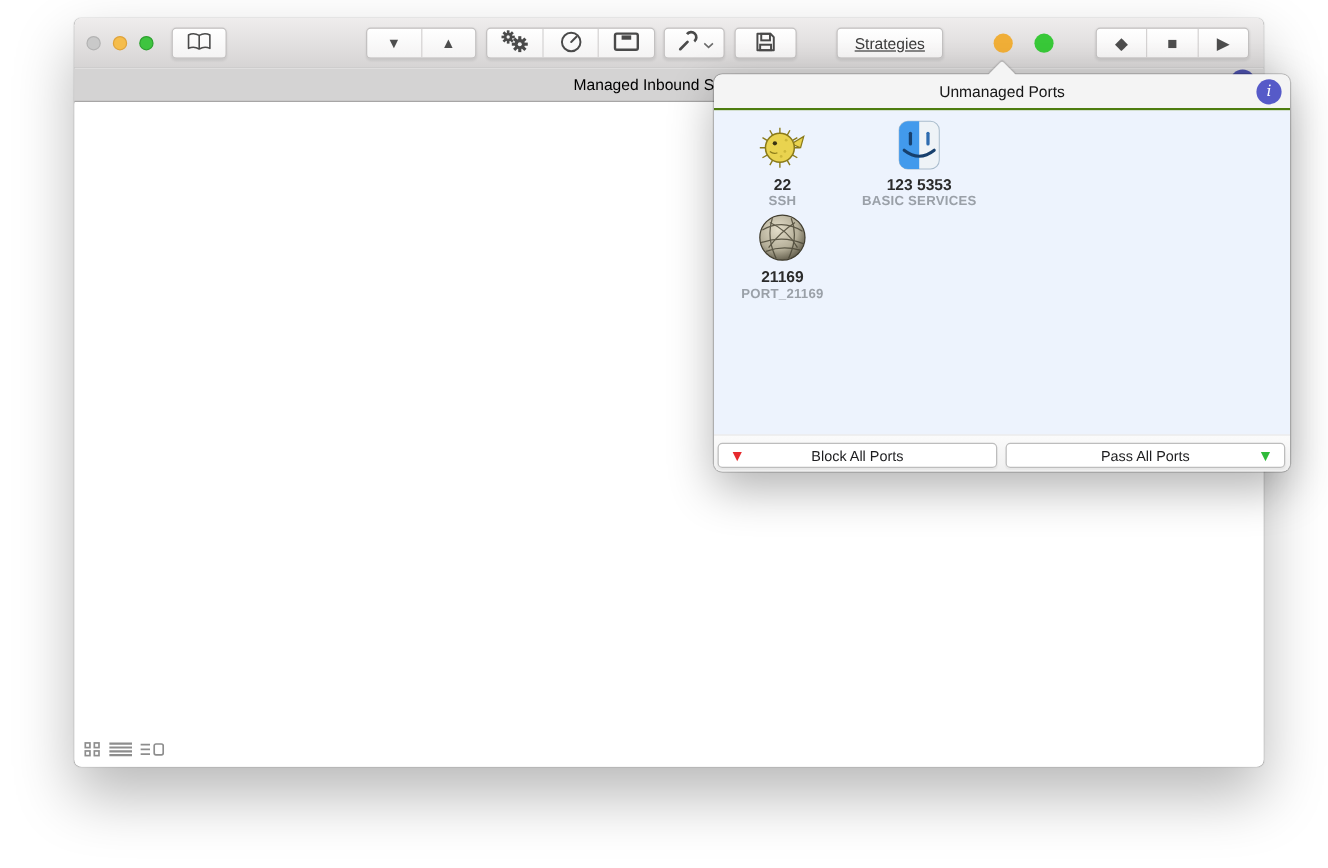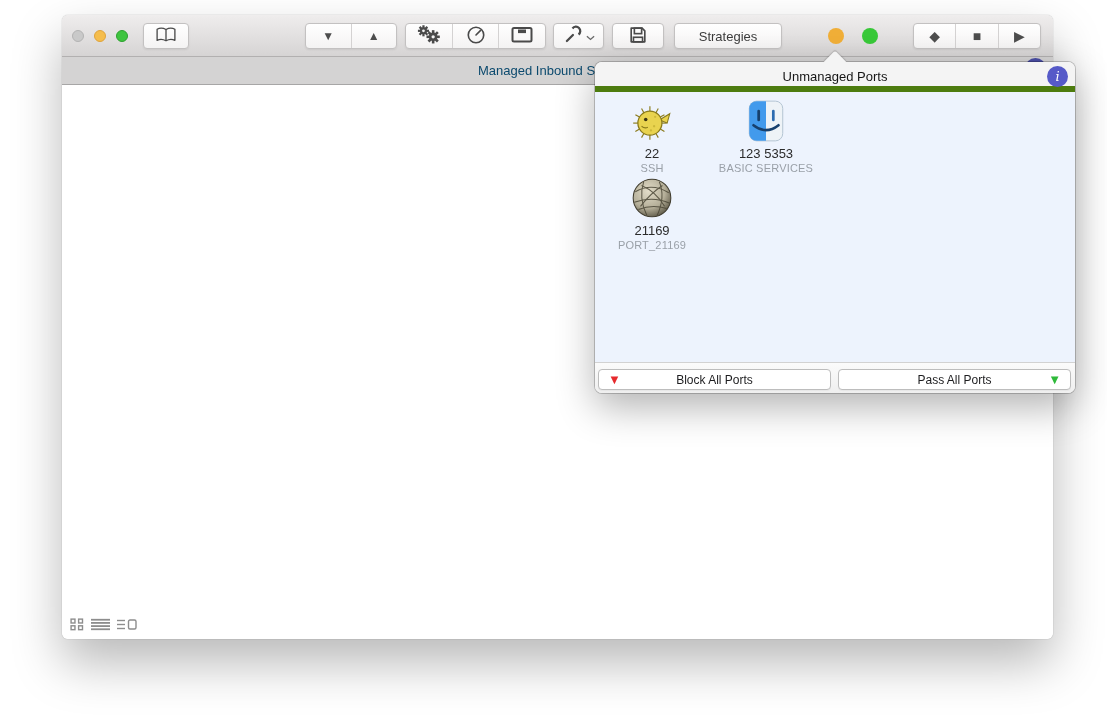--- a/index.html
+++ b/index.html
@@ -57,21 +57,21 @@
   .status-dot.yellow { left:766px; background:var(--status-yellow); }
   .status-dot.green  { left:800px; background:var(--status-green); }
 
   .strategies { font-size:13px; color:#3c3c3c; padding:0 10px; }
 
   
   .win-header {
     position:absolute; left:0; top:42px; right:0; height:28px;
     background:#d4d3d3; border-bottom:1px solid #a7a6a6;
   }
-  .win-title { position:absolute; left:416px; top:6px; font-size:13px; color:#0c4a6e; white-space:nowrap; }
+  .win-title { position:absolute; left:416px; top:6px; font-size:13px; color:#000000; white-space:nowrap; }
   .hidden-info {
     position:absolute; left:963px; top:1px; width:21px; height:21px; border-radius:50%;
     background:#4a4ea5; border:none;
   }
   .win-content { position:absolute; left:0; top:71px; right:0; bottom:0; background:#fff; border-radius:0 0 6px 6px; }
 
   .view-modes { position:absolute; left:8px; bottom:8px; display:flex; gap:7px; align-items:center; }
   .vm { display:inline-flex; }
 
   
@@ -82,36 +82,36 @@
     z-index:10;
   }
   .popover-arrow {
     position:absolute; top:-8px; left:232px; width:16px; height:16px;
     background:#f4f4f4; transform:rotate(45deg);
     box-shadow:-1px -1px 1px rgba(0,0,0,.15);
     border-radius:2px 0 0 0;
   }
   .popover-header {
     position:relative; height:30px; background:#f4f4f4;
-    border-bottom:6px solid #4d7c0f; border-radius:7px 7px 0 0;
+    border-bottom:2px solid #4d7c0f; border-radius:7px 7px 0 0;
   }
   .popover-title {
     display:block; text-align:center; line-height:30px; font-size:13px; color:#161616;
   }
   .info-btn {
     position:absolute; right:7px; top:4px; width:21px; height:21px; border-radius:50%;
     background:var(--info-blue); border:none; color:#fff;
     font-family:"DejaVu Serif","Liberation Serif",serif; font-style:italic;
     font-size:13px; line-height:20px; text-align:center; padding:0;
   }
   .popover-content {
     height:270px; background:var(--popover-content-bg); padding-top:6px; overflow:hidden;
   }
   .port-row { display:flex; padding-left:0; }
-  .port-item { width:114px; text-align:center; }
+  .port-item { width:114px; text-align:center;font-weight:bold; }
   .port-icon { width:46px; height:46px; margin:0 auto; }
   .port-num  { font-size:13px; color:#2b2b2b; margin-top:2px; line-height:15px; white-space:nowrap; }
   .port-name { font-size:11px; color:#9aa0a8; margin-top:1px; line-height:13px; letter-spacing:.2px; white-space:nowrap; }
 
   .popover-footer {
     position:relative; height:31px;
     background:linear-gradient(#fbfbfb,#efefef);
     border-top:1px solid #d2d2d2; border-radius:0 0 7px 7px;
   }
   .pf-btn {
@@ -220,21 +220,21 @@
       <button class="tb-btn" style="left:550px;width:52px;">
         <span>
           <svg width="20" height="20" viewBox="0 0 22 22">
               <path d="M3.5 3.5 h12 l3 3 v12 h-15 z" fill="none" stroke="#4a4a4a" stroke-width="1.8" stroke-linejoin="round"></path>
               <rect x="7" y="3.5" width="8" height="6" fill="none" stroke="#4a4a4a" stroke-width="1.8"></rect>
               <rect x="6" y="13.5" width="10" height="5" fill="none" stroke="#4a4a4a" stroke-width="1.8"></rect>
             </svg>
         </span>
       </button>
 
-      <button class="tb-btn strategies" style="left:612px;width:108px;">Strategies</button>
+      <button class="tb-btn strategies" style="left:635px;width:89px;text-decoration:underline;">Strategies</button>
 
       <span class="status-dot yellow"></span>
       <span class="status-dot green"></span>
 
       <div class="seg" style="left:851px;width:128px;">
         <button>
           <span class="glyph-md">◆</span>
         </button>
         <button>
           <span class="glyph-md">■</span>

